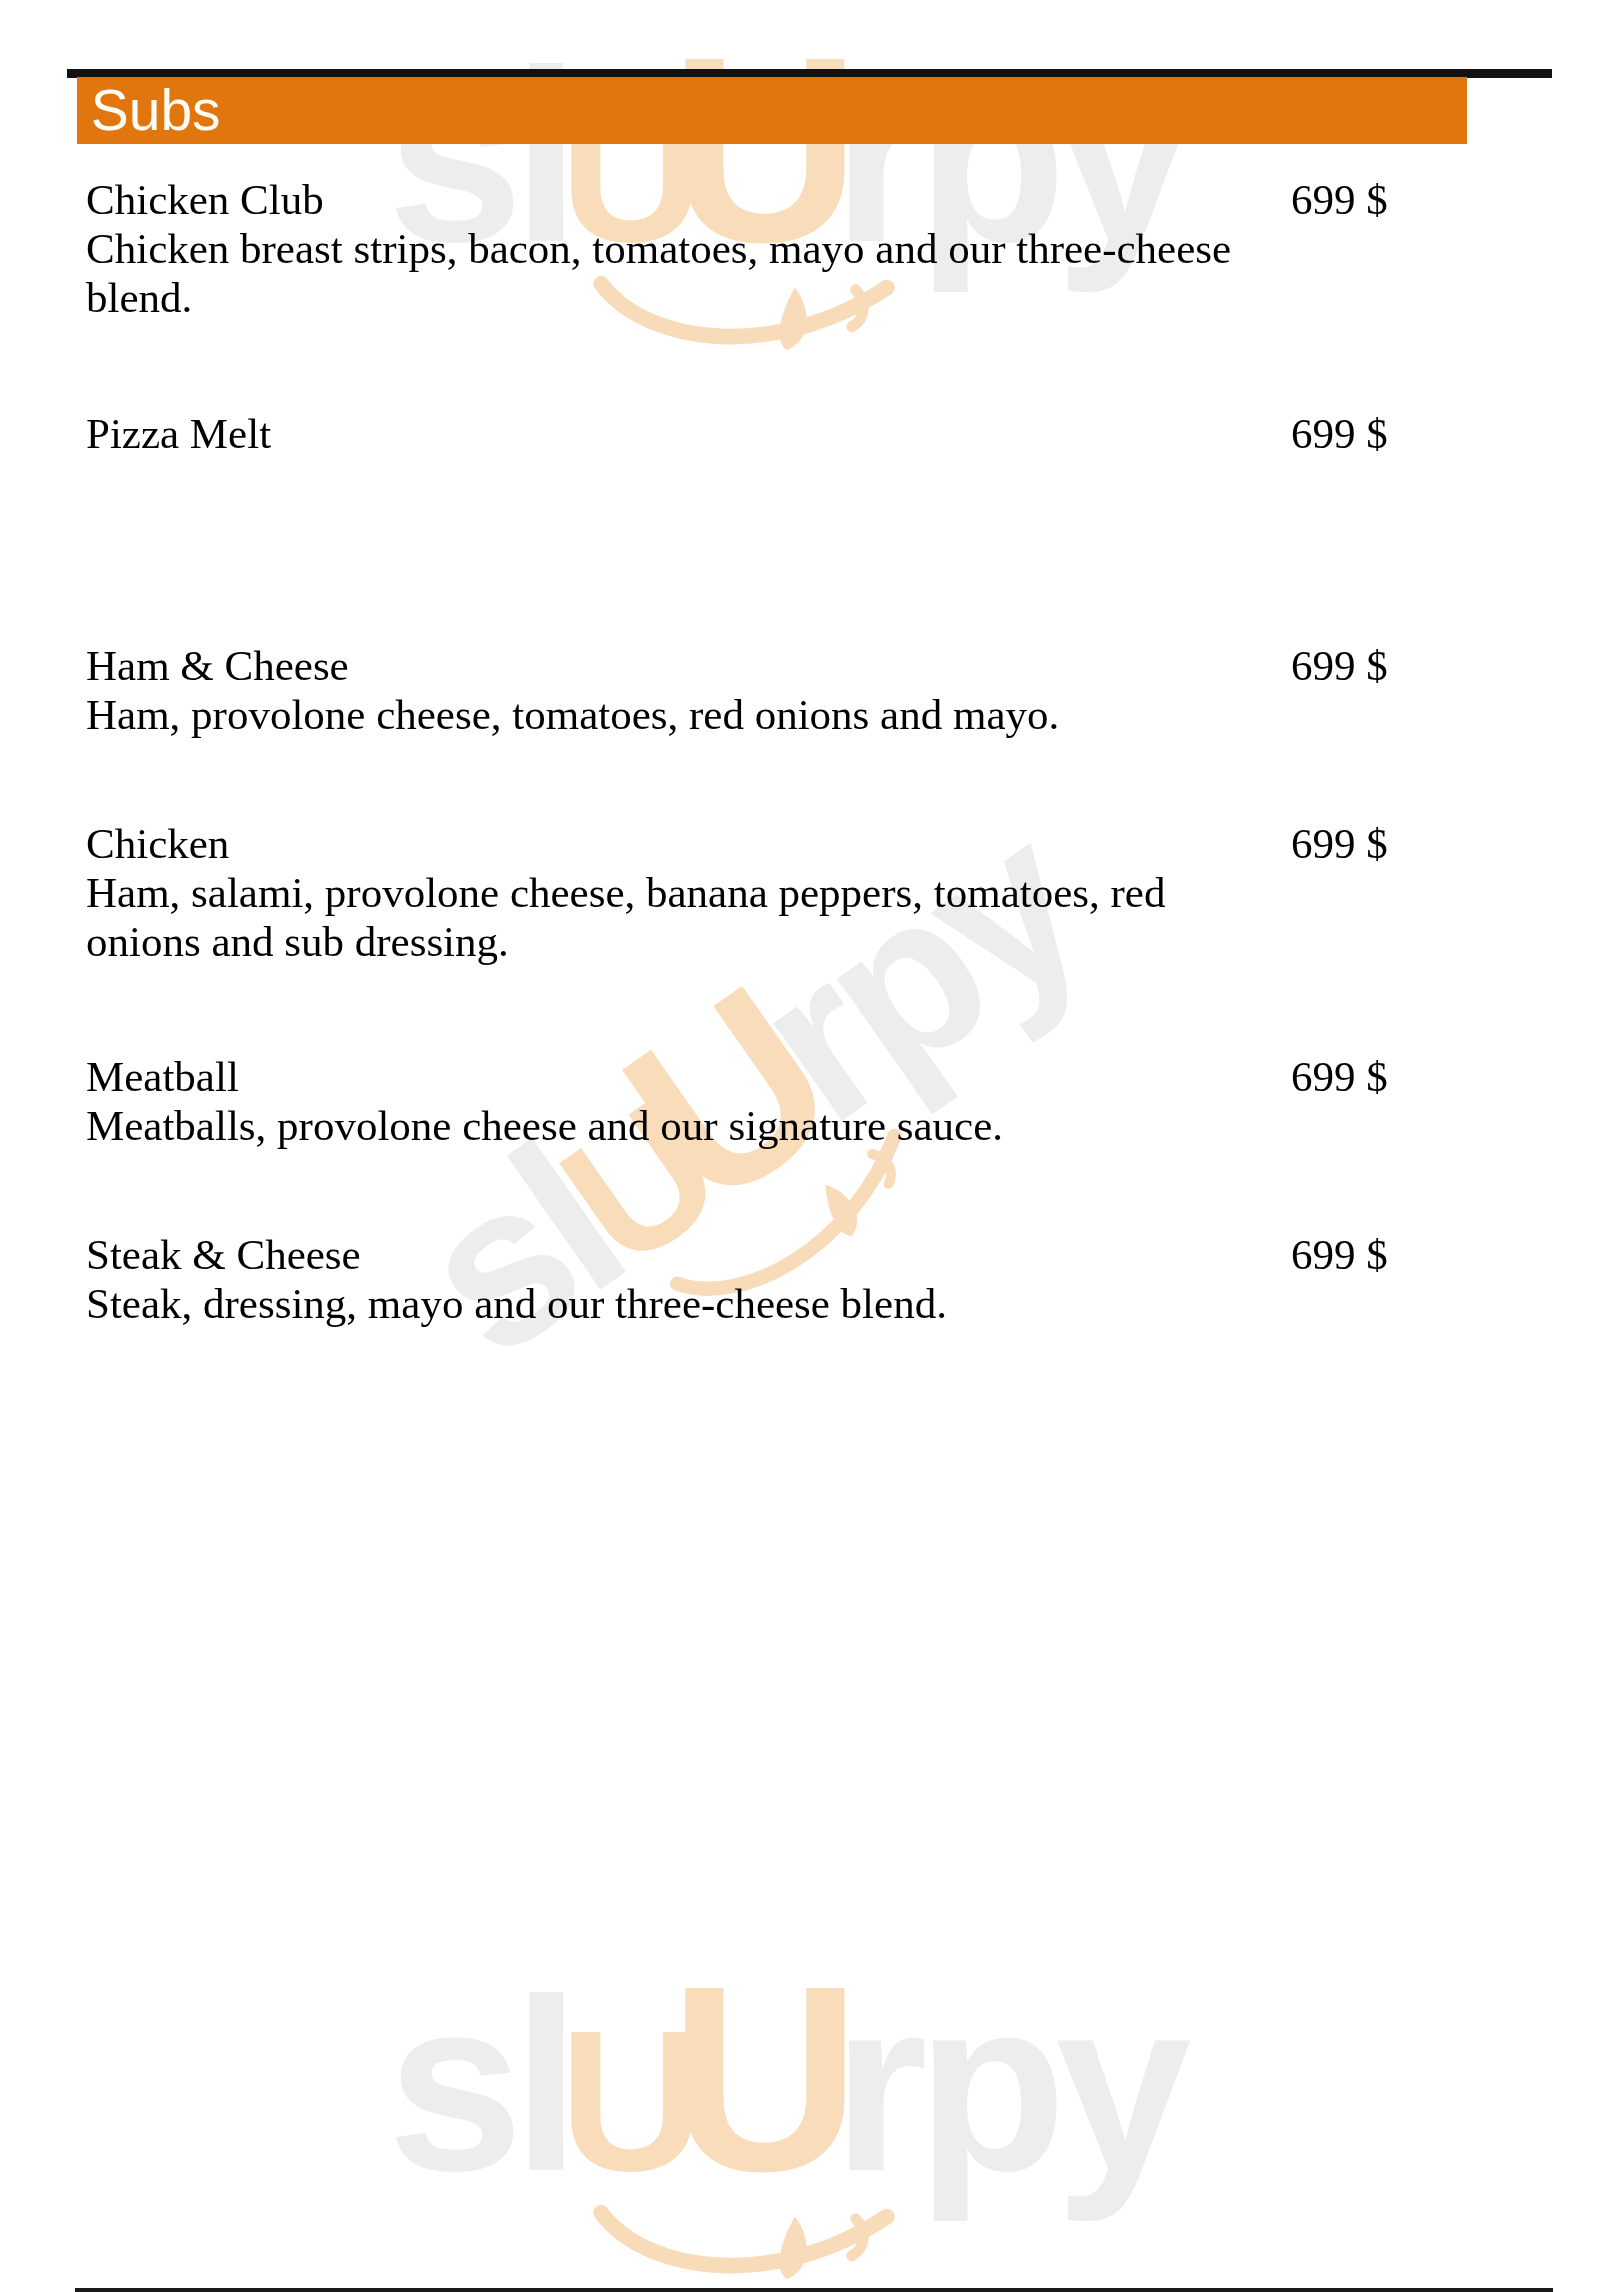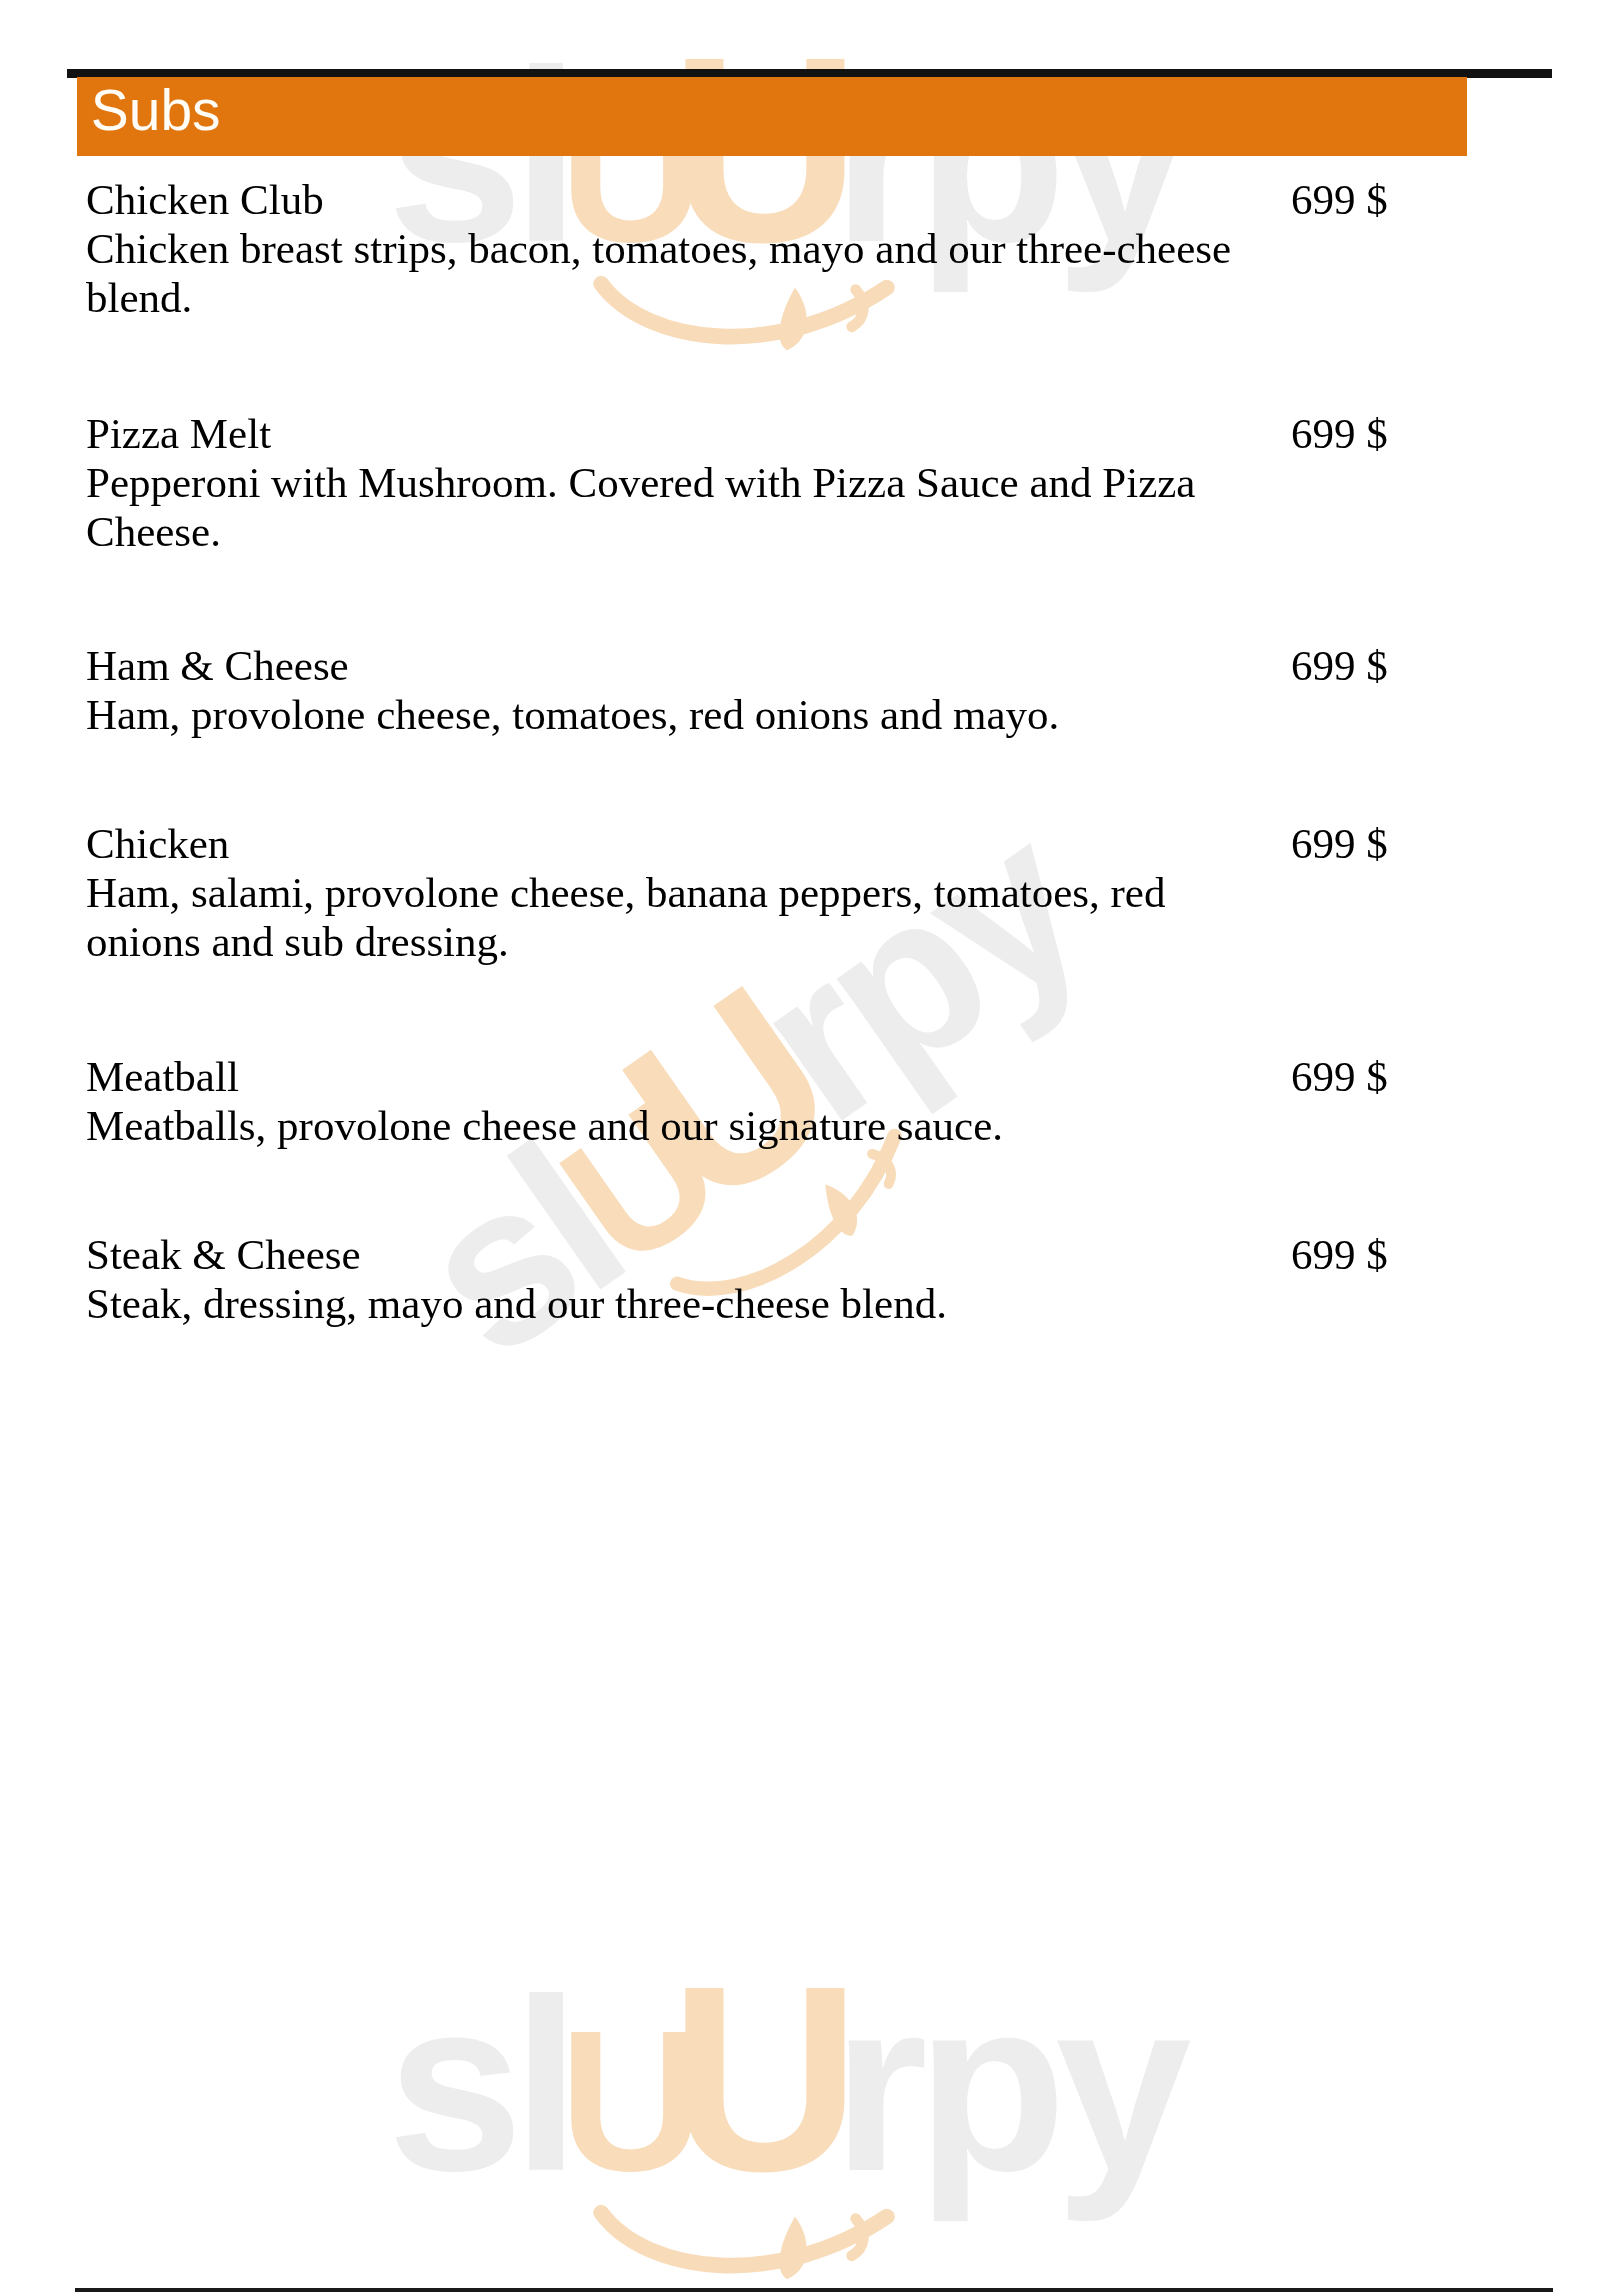--- a/index.html
+++ b/index.html
@@ -18,21 +18,21 @@
   .wm-peach{color:#f9ddbb;}
   .wm-u1{font-size:0.82em;margin-left:-0.05em;}
   .wm-u2{font-size:1.08em;margin-left:-0.09em;}
   .wm-last{margin-left:-0.07em;}
   .wm-smile{position:absolute;left:206px;top:243px;}
   .wm-rot{transform:rotate(-35deg) scale(0.92);transform-origin:50% 50%;}
   
   .top-bar{position:absolute;left:67px;top:69px;width:1485px;height:8.8px;background:#121212;}
   .bottom-bar{position:absolute;left:75px;top:2288px;width:1478px;height:4.9px;background:#1a1a1a;}
   .header-bar{
-    position:absolute;left:77px;top:77px;width:1390px;height:79px;
+    position:absolute;left:77px;top:77px;width:1390px;height:67px;
     background:#e1750e;
   }
   .header-title{
     position:absolute;left:13.7px;top:1px;
     font-family:"Liberation Sans","DejaVu Sans",sans-serif;
     font-size:57px;line-height:65px;color:#fffdf5;font-weight:400;
   }
   
   .item{position:absolute;left:86px;width:1381px;font-size:43px;line-height:49px;}
   .item-name{font-size:43px;line-height:49px;}
@@ -77,21 +77,20 @@
 </div>
 
 <div class="item i1">
   <div class="item-name">Chicken Club</div>
   <p class="item-desc">Chicken breast strips, bacon, tomatoes, mayo and our three-cheese blend.</p>
   <span class="item-price">699 $</span>
 </div>
 
 <div class="item i2">
   <div class="item-name">Pizza Melt</div>
-  <p class="item-desc">Pepperoni with Mushroom. Covered with Pizza Sauce and Pizza Cheese.</p>
   <span class="item-price">699 $</span>
 </div>
 
 <div class="item i3">
   <div class="item-name">Ham &amp; Cheese</div>
   <p class="item-desc">Ham, provolone cheese, tomatoes, red onions and mayo.</p>
   <span class="item-price">699 $</span>
 </div>
 
 <div class="item i4">

